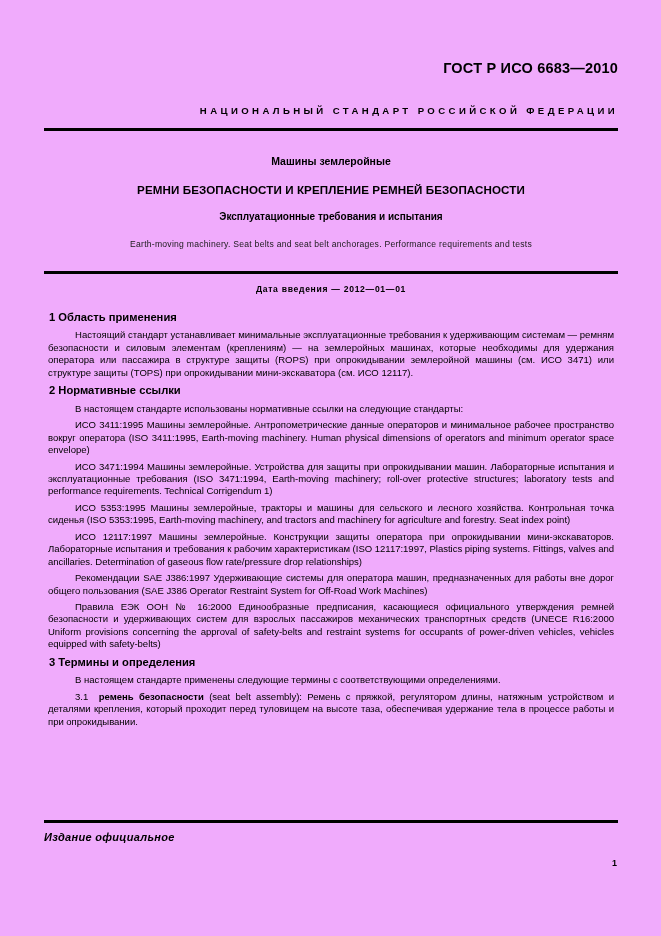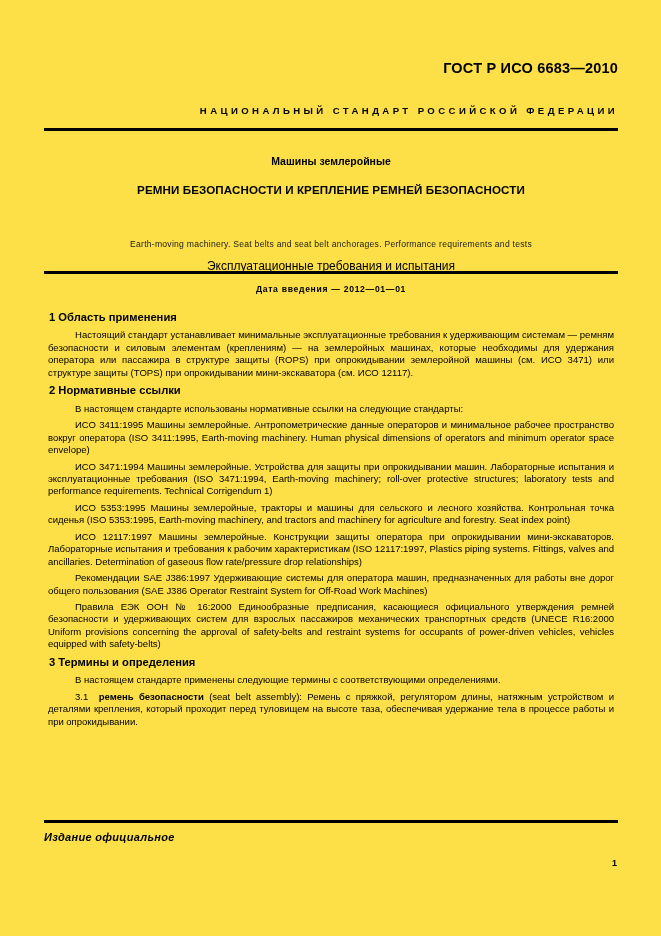--- a/index.html
+++ b/index.html
@@ -8,21 +8,21 @@
     background: #ffffff;
   }
   body {
     font-family: "Liberation Sans", "DejaVu Sans", sans-serif;
     color: #000000;
   }
   .page {
     position: relative;
     width: 661px;
     height: 936px;
-    background: #fde047;
+    background: #f0abfc;
     overflow: hidden;
     box-sizing: border-box;
   }
 
   
   .gost-code {
     position: absolute;
     top: 60px;
     right: 43px;
     font-size: 14.5px;
@@ -65,23 +65,22 @@
     font-weight: bold;
   }
   .t-main {
     top: 183px;
     font-size: 11.6px;
     font-weight: bold;
     letter-spacing: 0.1px;
   }
   .t-sub {
     top: 211px;
-    font-size: 12px;
-    font-weight: normal;
-    margin-top: 48px;
+    font-size: 10px;
+    font-weight: bold;
   }
   .t-en {
     top: 239px;
     font-size: 8.6px;
     font-weight: normal;
     letter-spacing: 0.25px;
     color: #1a1a1a;
   }
 
   .intro-date {

